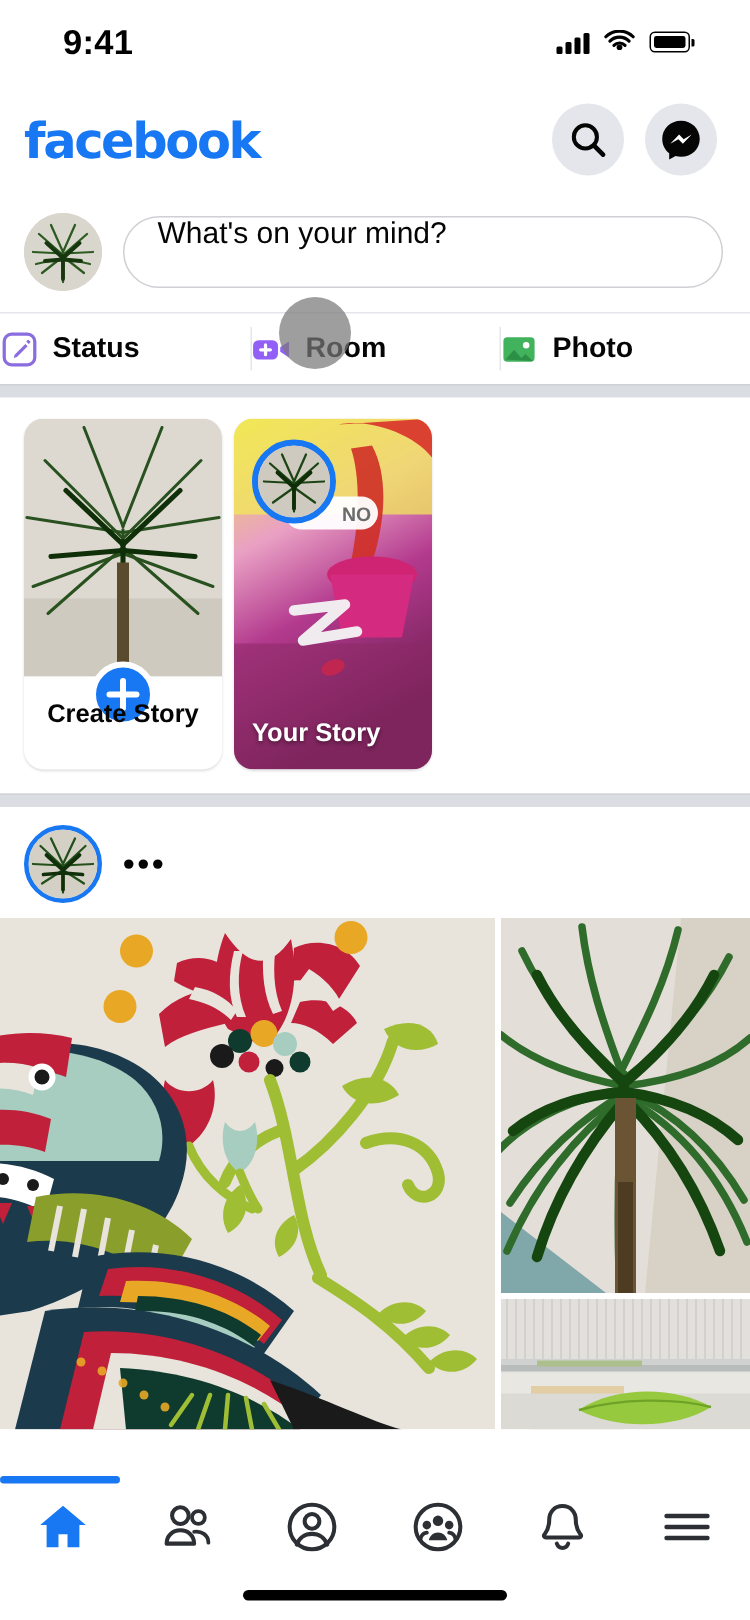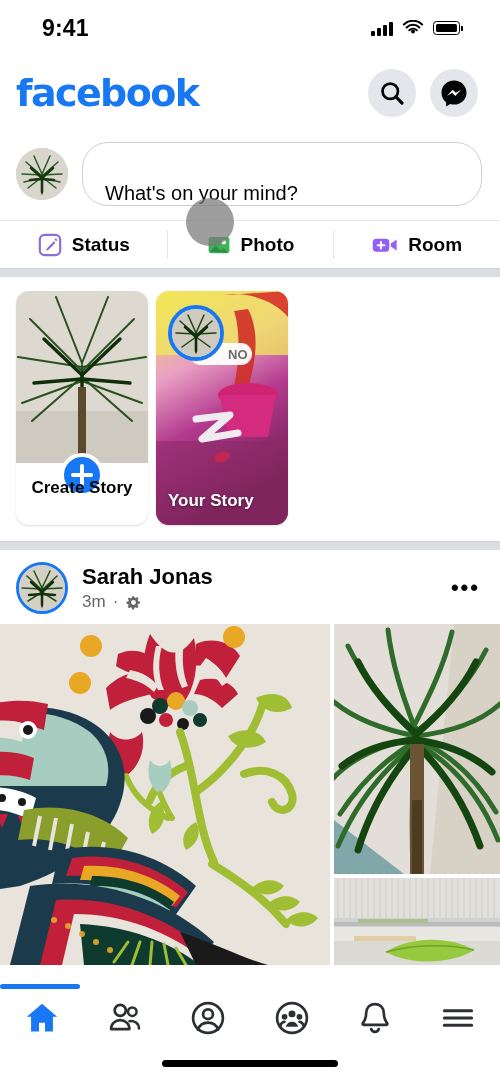--- a/index.html
+++ b/index.html
@@ -20,34 +20,34 @@
   .sig i { display:block; width:3.6px; background:#000; border-radius:1px; }
   .sig i:nth-child(1){ height:5px; } .sig i:nth-child(2){ height:8px; }
   .sig i:nth-child(3){ height:11px; } .sig i:nth-child(4){ height:14px; }
   .batt { width:27px; height:13.5px; border:1.7px solid #000; border-radius:3.6px; padding:1.6px; position:relative; }
   .batt::after { content:""; position:absolute; right:-3.6px; top:4px; width:2px; height:5px;
                  background:#000; border-radius:0 1px 1px 0; }
   .batt span { display:block; width:100%; height:100%; background:#000; border-radius:1.6px; }
 
   
   .appbar { height:74px; display:flex; align-items:center; justify-content:space-between; padding:0 22px 0 16px; }
-  .fb-logo { font-size:38px; font-weight:700; color:#1877F2; letter-spacing:-1.6px; font-family:"DejaVu Sans", sans-serif; }
+  .fb-logo { font-size:33px; font-weight:700; color:#1877F2; letter-spacing:-1.6px; font-family:"DejaVu Sans", sans-serif; }
   .appbar-actions { display:flex; gap:14px; }
   .circ-btn { width:48px; height:48px; border-radius:50%; background:#E4E6EB;
               display:flex; align-items:center; justify-content:center; }
 
   
   .composer { display:flex; align-items:center; gap:14px; padding:12px 18px 14px 16px; }
   .avatar { width:52px; height:52px; border-radius:50%; overflow:hidden; flex:none; background:#d8d5cc; }
-  .composer-input { flex:1; height:64px; border:1px solid #CED0D4; border-radius:26px;
-                    display:flex; align-items:flex-end; padding:0 22px; }
+  .composer-input { flex:1; height:48px; border:1px solid #CED0D4; border-radius:26px;
+                    display:flex; align-items:flex-start; padding:0 22px; }
   .composer-input span { font-size:20px; color:#050505; }
 
   .composer-actions { display:flex; align-items:center; height:48px; border-top:1px solid #E4E6EB; }
-  .ca { flex:1; display:flex; align-items:center; justify-content:center; gap:9px; position:relative; height:100%; }
+  .ca { flex:1; display:flex; align-items:center; justify-content:flex-start; gap:9px; position:relative; height:100%; }
   .ca + .ca::before { content:""; position:absolute; left:0; top:9px; bottom:9px; width:1px; background:#E4E6EB; }
   .ca-label { font-size:19px; font-weight:700; color:#050505; }
 
   .divider { height:9px; background:#DADDE1; border-top:1px solid #cfd2d6; }
 
   
   .stories { display:flex; gap:8px; padding:14px 16px 16px 16px; }
   .story { width:132px; height:234px; border-radius:13px; overflow:hidden; position:relative; flex:none;
            box-shadow:0 1px 2px rgba(0,0,0,.14); }
   .story-img { position:absolute; inset:0; }
@@ -172,34 +172,34 @@
   <div class="composer-actions">
     <div class="ca">
       <svg width="26" height="26" viewBox="0 0 24 24">
         <rect x="2.6" y="2.6" width="18.8" height="18.8" rx="4.5" stroke="#8A6DDE" stroke-width="2" fill="none"></rect>
         <path d="M9 15.2l6.6-6.6 1.4 1.4-6.6 6.6-2 .6.6-2z" fill="#8A6DDE"></path>
         <path d="M16.1 7l1.2-1.2 1.6 1.6L17.7 8.6z" fill="#8A6DDE"></path>
       </svg>
       <span class="ca-label">Status</span>
     </div>
     <div class="ca">
+      <svg width="28" height="26" viewBox="0 0 26 24">
+        <rect x="1.6" y="6.2" width="15.4" height="12" rx="3.4" fill="#9360F7"></rect>
+        <path d="M18.4 10.6l5.4-3.6v10l-5.4-3.6z" fill="#9360F7"></path>
+        <path d="M9.3 9.2v6M6.3 12.2h6" stroke="#fff" stroke-width="2" stroke-linecap="round"></path>
+      </svg>
+      <span class="ca-label">Room</span>
+    </div>
+    <div class="ca">
       <svg width="26" height="26" viewBox="0 0 24 24">
         <rect x="2.4" y="4.5" width="19.2" height="15" rx="2.4" fill="#41B35D"></rect>
         <circle cx="16.4" cy="9.4" r="2" fill="#fff"></circle>
         <path d="M3.6 18.2l5.4-6 4.4 5.1 2.6-2.6 4.4 4.4z" fill="#2c8f46"></path>
       </svg>
       <span class="ca-label">Photo</span>
-    </div>
-    <div class="ca">
-      <svg width="28" height="26" viewBox="0 0 26 24">
-        <rect x="1.6" y="6.2" width="15.4" height="12" rx="3.4" fill="#9360F7"></rect>
-        <path d="M18.4 10.6l5.4-3.6v10l-5.4-3.6z" fill="#9360F7"></path>
-        <path d="M9.3 9.2v6M6.3 12.2h6" stroke="#fff" stroke-width="2" stroke-linecap="round"></path>
-      </svg>
-      <span class="ca-label">Room</span>
     </div>
   </div>
 
   <div class="divider"></div>
 
   <div class="stories">
 
     <div class="story create-story">
       <svg class="story-img" width="132" height="172" viewBox="0 0 132 172" preserveAspectRatio="xMidYMid slice">
         <rect width="132" height="172" fill="#ddd9d0"></rect>
@@ -297,30 +297,20 @@
             <path d="M23 23 L31 6"></path>
         </g>
         <g stroke="#10300a" stroke-width="2.5" fill="none" stroke-linecap="round">
           <path d="M23 40 L23 26"></path>
             <path d="M23 27 L12 17"></path>
             <path d="M23 27 L34 17"></path>
           <path d="M23 29 L10 30"></path>
             <path d="M23 29 L36 30"></path>
         </g>
       </svg>
-    </div>
-    <div class="post-meta">
-      <div class="post-author">Sarah Jonas</div>
-      <div class="post-sub">
-        <span class="post-time">3m</span>
-        <span class="post-dot">·</span>
-        <svg width="17" height="17" viewBox="0 0 24 24">
-          <path d="M12 15.4a3.4 3.4 0 1 1 0-6.8 3.4 3.4 0 0 1 0 6.8zm9-2.1v-2.6l-2.4-.5a6.9 6.9 0 0 0-.8-1.9l1.4-2-1.9-1.9-2 1.4a6.9 6.9 0 0 0-1.9-.8L12.8 3h-2.6l-.5 2.4c-.7.2-1.3.5-1.9.8l-2-1.4L4 6.7l1.4 2c-.4.6-.6 1.2-.8 1.9L2 11.1v2.6l2.4.5c.2.7.4 1.3.8 1.9l-1.4 2 1.9 1.9 2-1.4c.6.4 1.2.6 1.9.8l.5 2.4h2.6l.5-2.4c.7-.2 1.3-.4 1.9-.8l2 1.4 1.9-1.9-1.4-2c.4-.6.6-1.2.8-1.9z" fill="#65676B"></path>
-        </svg>
-      </div>
     </div>
     <div class="post-more">•••</div>
   </div>
 
   <div class="media">
 
     <div class="media-left">
       <svg width="330" height="341" viewBox="0 0 330 341" preserveAspectRatio="xMidYMid slice">
         <rect width="330" height="341" fill="#e8e4dc"></rect>
 

